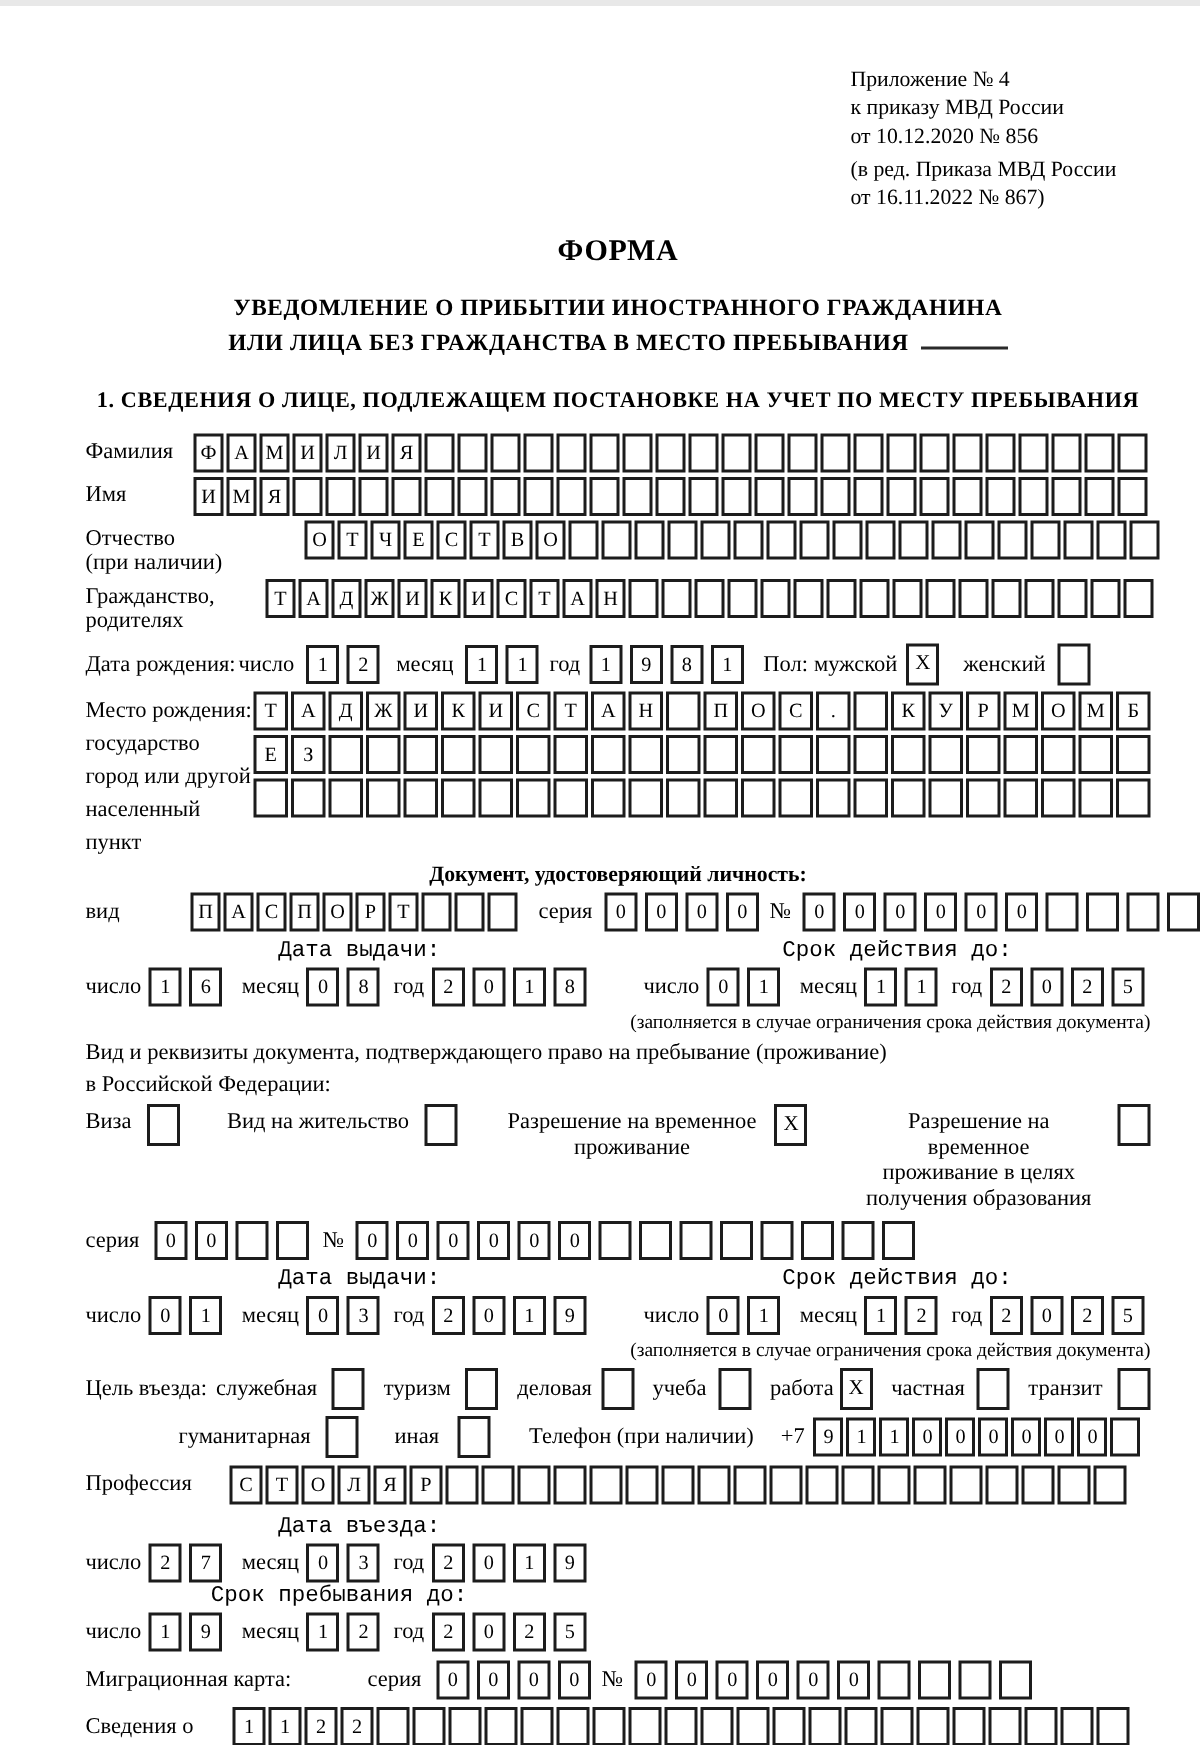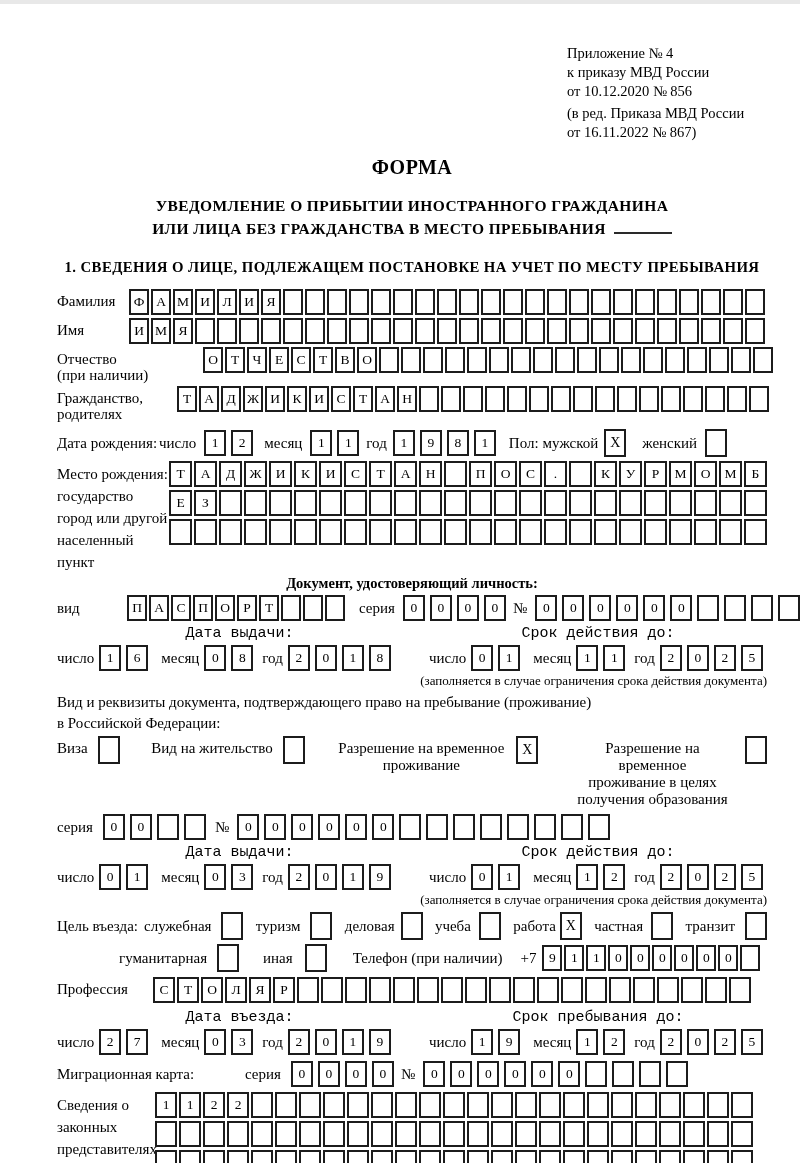--- a/index.html
+++ b/index.html
@@ -604,21 +604,21 @@
         <span class="cell"></span>
         <span class="cell"></span>
         <span class="cell"></span>
         <span class="cell"></span>
         <span class="cell"></span>
         <span class="cell"></span>
         <span class="cell"></span>
       </div>
   </div>
 
-  <div class="dates" style="margin-top:6px;">
+  <div class="dates" style="margin-top:6px;flex-direction:column;">
     <div class="dategroup left">
       <div class="dg-head">Дата въезда:</div>
       <div class="dg-fields">
         <span class="dlabel">число</span>
         <span class="cells dc">
             <span class="cell">2</span>
             <span class="cell">7</span>
           </span>
         <span class="dlabel" style="margin-left:8px;">месяц</span>
         <span class="cells dc">

